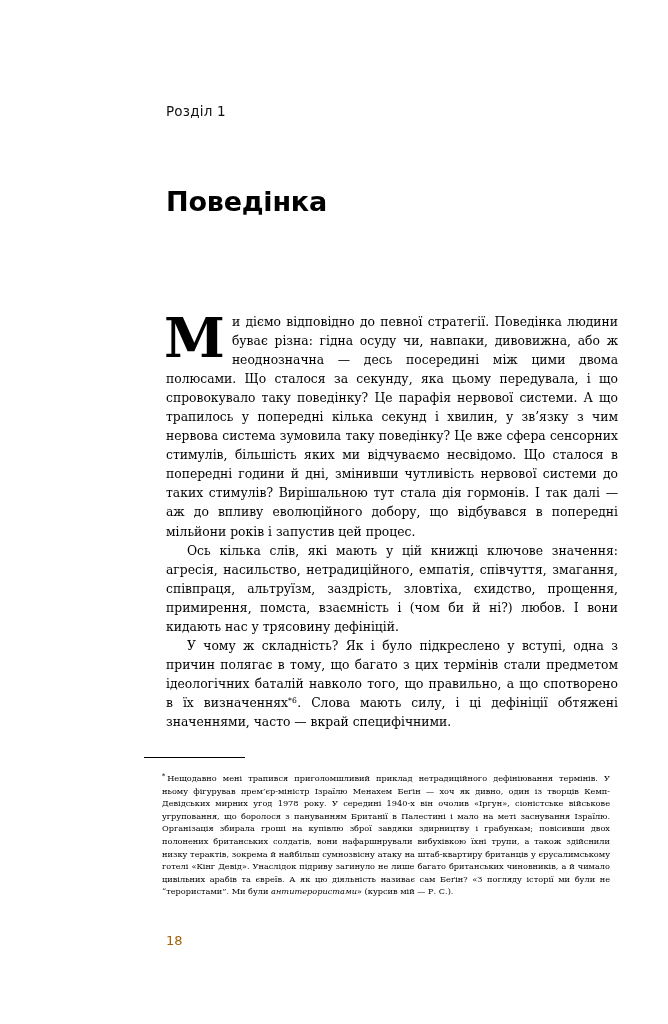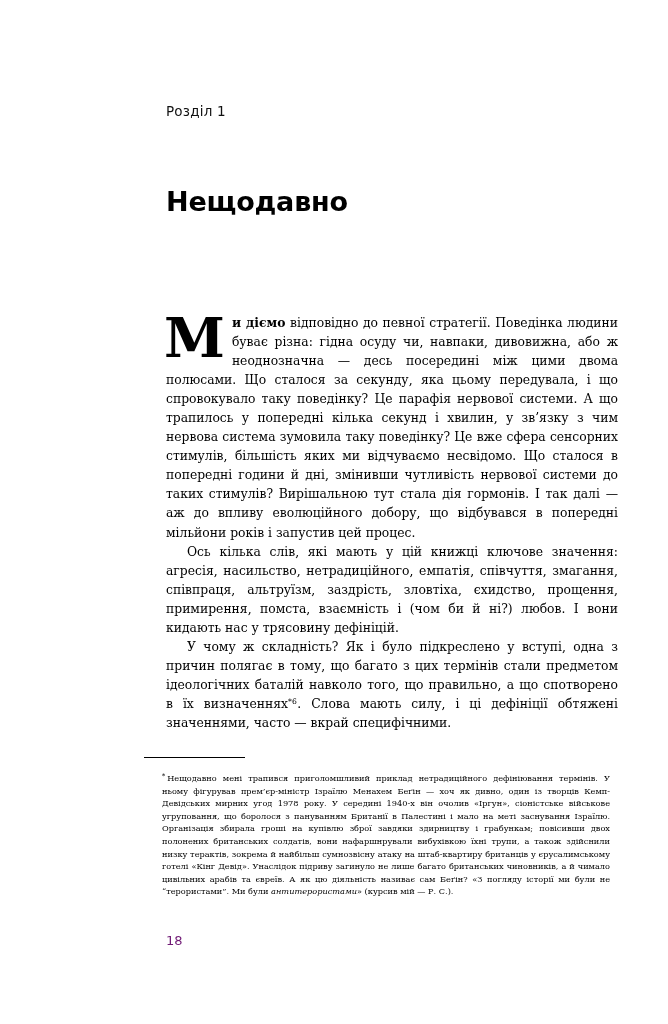--- a/index.html
+++ b/index.html
@@ -68,21 +68,21 @@
     float: left;
     font-family: "DejaVu Serif", "Liberation Serif", serif;
     font-size: 55px;
     line-height: 45px;
     font-weight: 700;
     padding: 0 5px 0 0;
     margin: 2px 2px 0 -2px;
     color: #000000;
   }
   .lead-bold {
-    font-weight: 700;
+    font-weight: 400;
   }
 
   sup.fn-ref {
     font-size: 0.62em;
     vertical-align: 0.52em;
     line-height: 0;
     letter-spacing: 0.3px;
   }
 
   
@@ -122,31 +122,31 @@
   }
 
   
   .folio {
     position: absolute;
     left: 118px;
     top: 933px;
     font-family: "DejaVu Sans", "Liberation Sans", sans-serif;
     font-size: 13px;
     font-weight: 400;
-    color: #701a75;
+    color: #a16207;
   }
 </style>
 </head>
 <body>
 
 <div class="page">
 
   <div class="chapter-label">Розділ 1</div>
 
-  <h1 class="chapter-title">Нещодавно</h1>
+  <h1 class="chapter-title">Поведінка</h1>
 
   <div class="body-block">
 
     <p class="lead"><span class="dropcap">М</span><span class="lead-bold">и діємо</span><span> відповідно до певної стратегії. Поведінка людини буває різна: гідна осуду чи, навпаки, дивовижна, або ж неоднозначна — десь посередині між цими двома полюсами. Що сталося за секунду, яка цьому передувала, і що спровокувало таку поведінку? Це парафія нервової системи. А що трапилось у попередні кілька секунд і хвилин, у зв’язку з чим нервова система зумовила таку поведінку? Це вже сфера сенсорних стимулів, більшість яких ми відчуваємо несвідомо. Що сталося в попередні години й дні, змінивши чутливість нервової системи до таких стимулів? Вирішальною тут стала дія гормонів. І так далі — аж до впливу еволюційного добору, що відбувався в попередні мільйони років і запустив цей процес.</span></p>
 
 
     <p>Ось кілька слів, які мають у цій книжці ключове значення: агресія, насильство, нетрадиційного, емпатія, співчуття, змагання, співпраця, альтруїзм, заздрість, зловтіха, єхидство, прощення, примирення, помста, взаємність і (чом би й ні?) любов. І вони кидають нас у трясовину дефініцій.</p>
 
     <p><span>У чому ж складність? Як і було підкреслено у вступі, одна з причин полягає в тому, що багато з цих термінів стали предметом ідеологічних баталій навколо того, що правильно, а що спотворено в їх визначеннях</span><sup class="fn-ref">*6</sup><span>. Слова мають силу, і ці дефініції обтяжені значеннями, часто — вкрай специфічними.</span></p>
 

